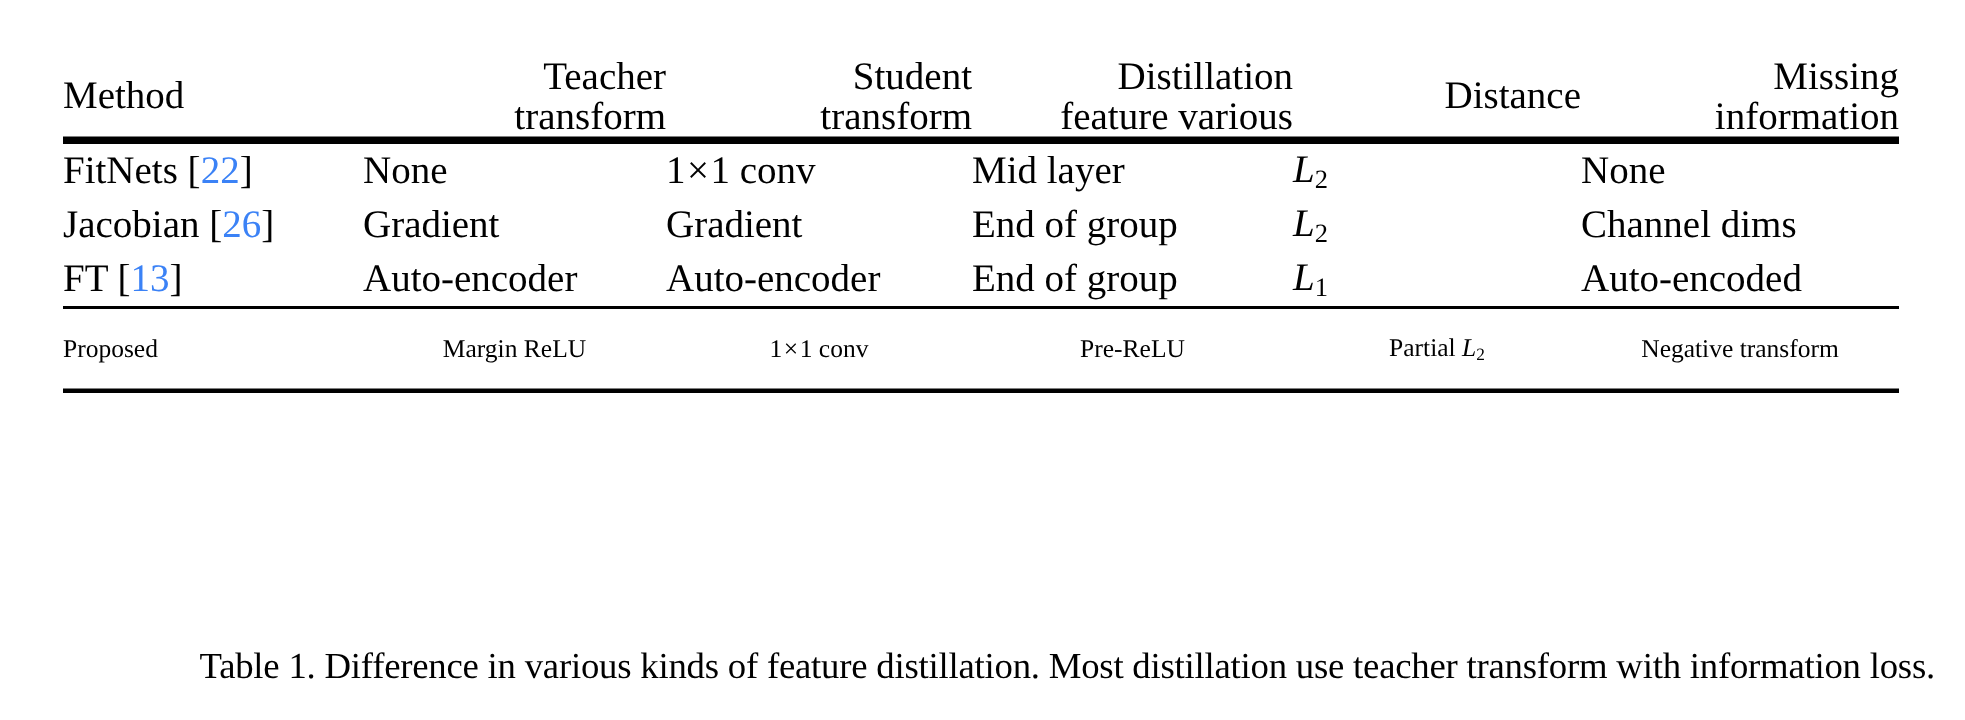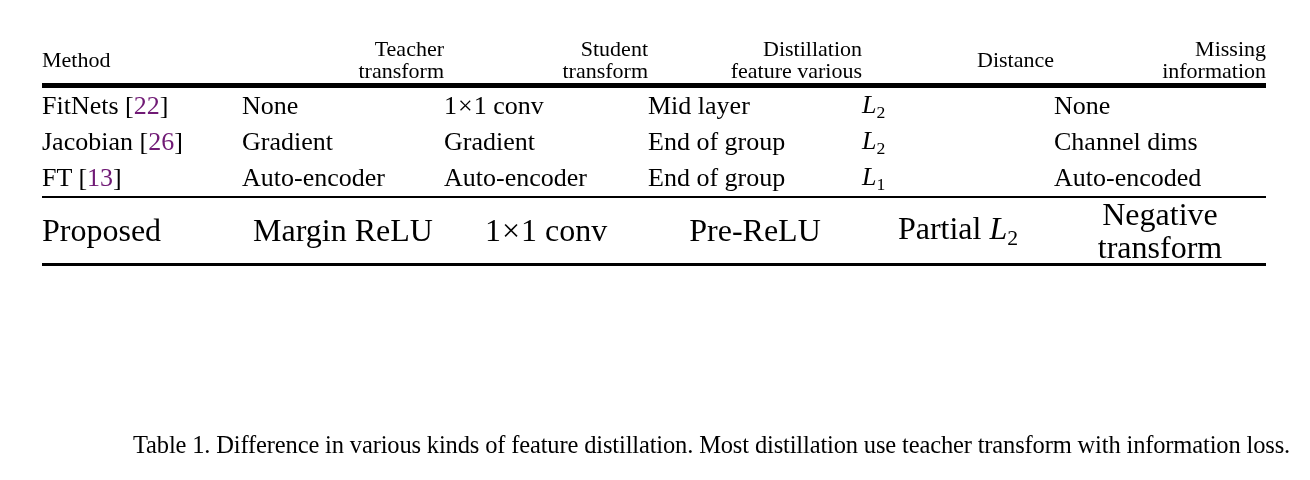--- a/index.html
+++ b/index.html
@@ -35,21 +35,21 @@
     border-collapse: collapse;
     table-layout: fixed;
   }
 
   table.ftable td,
   table.ftable th {
     padding: 0;
     border: 0;
     font-weight: normal;
     vertical-align: middle;
-    font-size: 22px;
+    font-size: 26px;
     line-height: 1.02;
   }
 
   
   col.c-method      { width: 200px; }
   col.c-teacher     { width: 202px; }
   col.c-student     { width: 204px; }
   col.c-position    { width: 214px; }
   col.c-distance    { width: 192px; }
   col.c-missing     { width: 212px; }
@@ -78,29 +78,29 @@
 
   
   tbody.body-rows td {
     height: 36px;
     font-size: 26px;
   }
   tbody.body-rows td.left-col { text-align: left; }
 
   tbody.prop-row td {
     text-align: center;
-    height: 32px;
-    font-size: 32px;
+    height: 53px;
+    font-size: 17px;
     margin-top: 24px;
   }
   tbody.prop-row td.left-col { text-align: left; }
 
   
   .cite-br { color: #000000; }
-  .cite-num { color: #701a75; }
+  .cite-num { color: #3b82f6; }
 
   
   .mathvar {
     font-style: italic;
     font-family: "Liberation Serif", "DejaVu Serif", serif;
   }
   .mathsub {
     font-style: normal;
     font-size: 0.68em;
     vertical-align: -0.26em;

